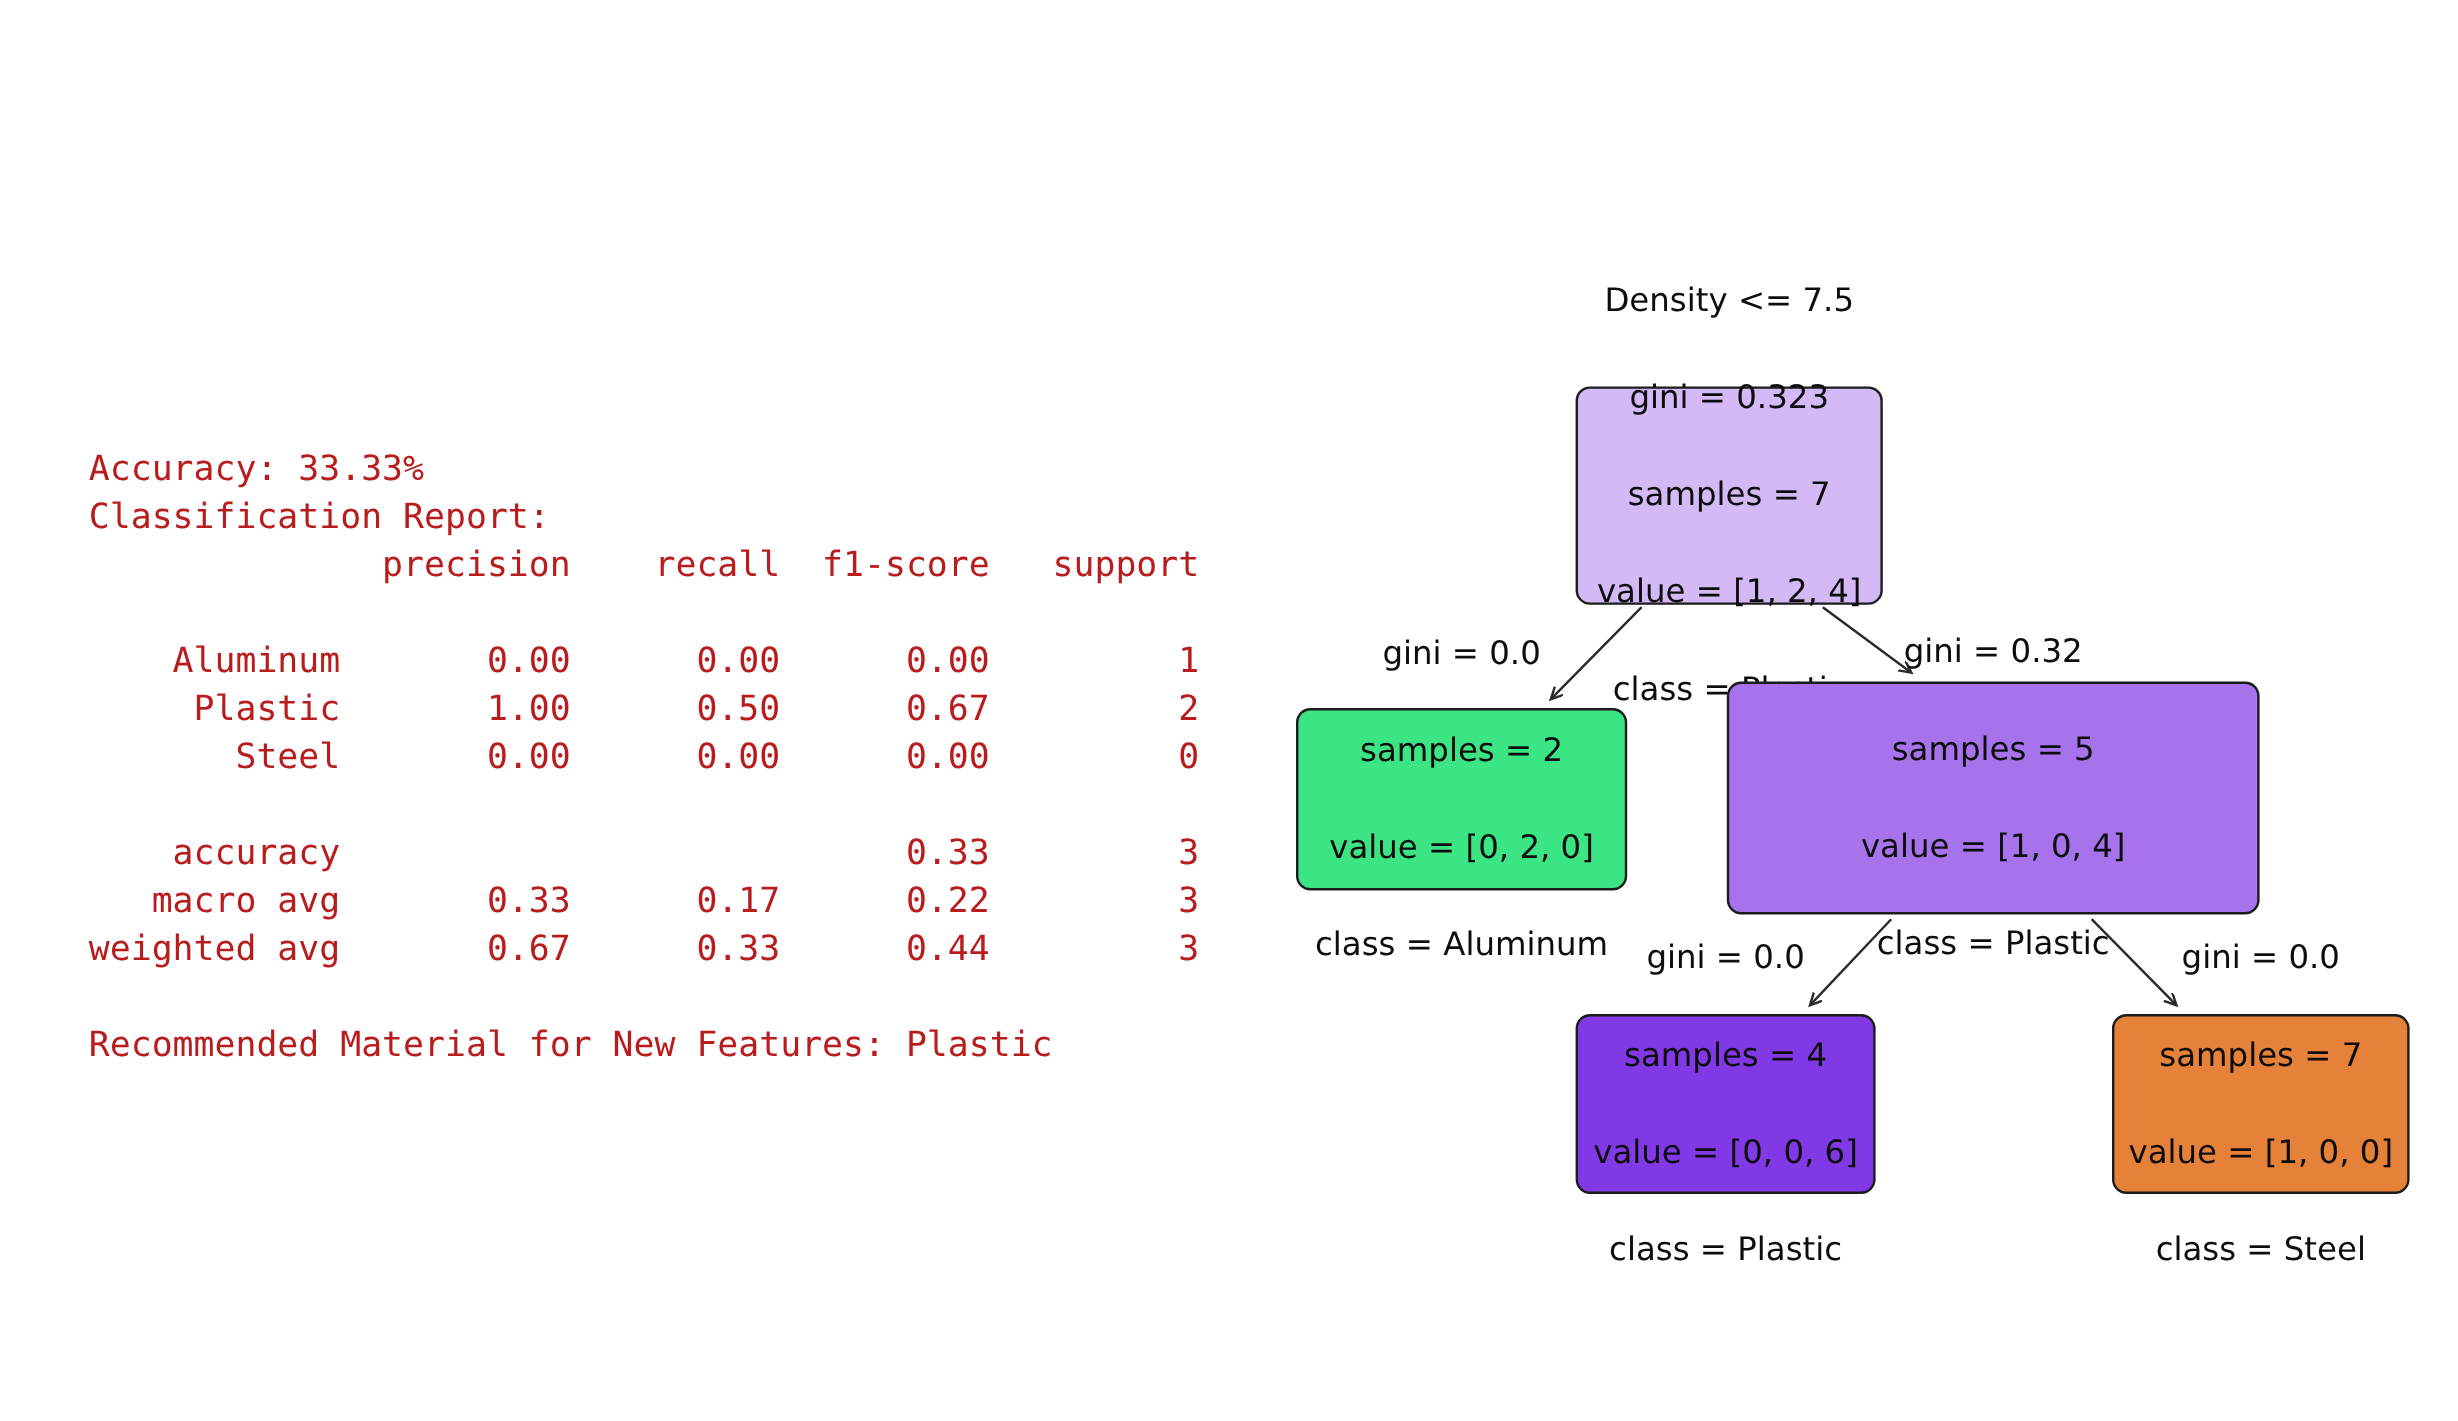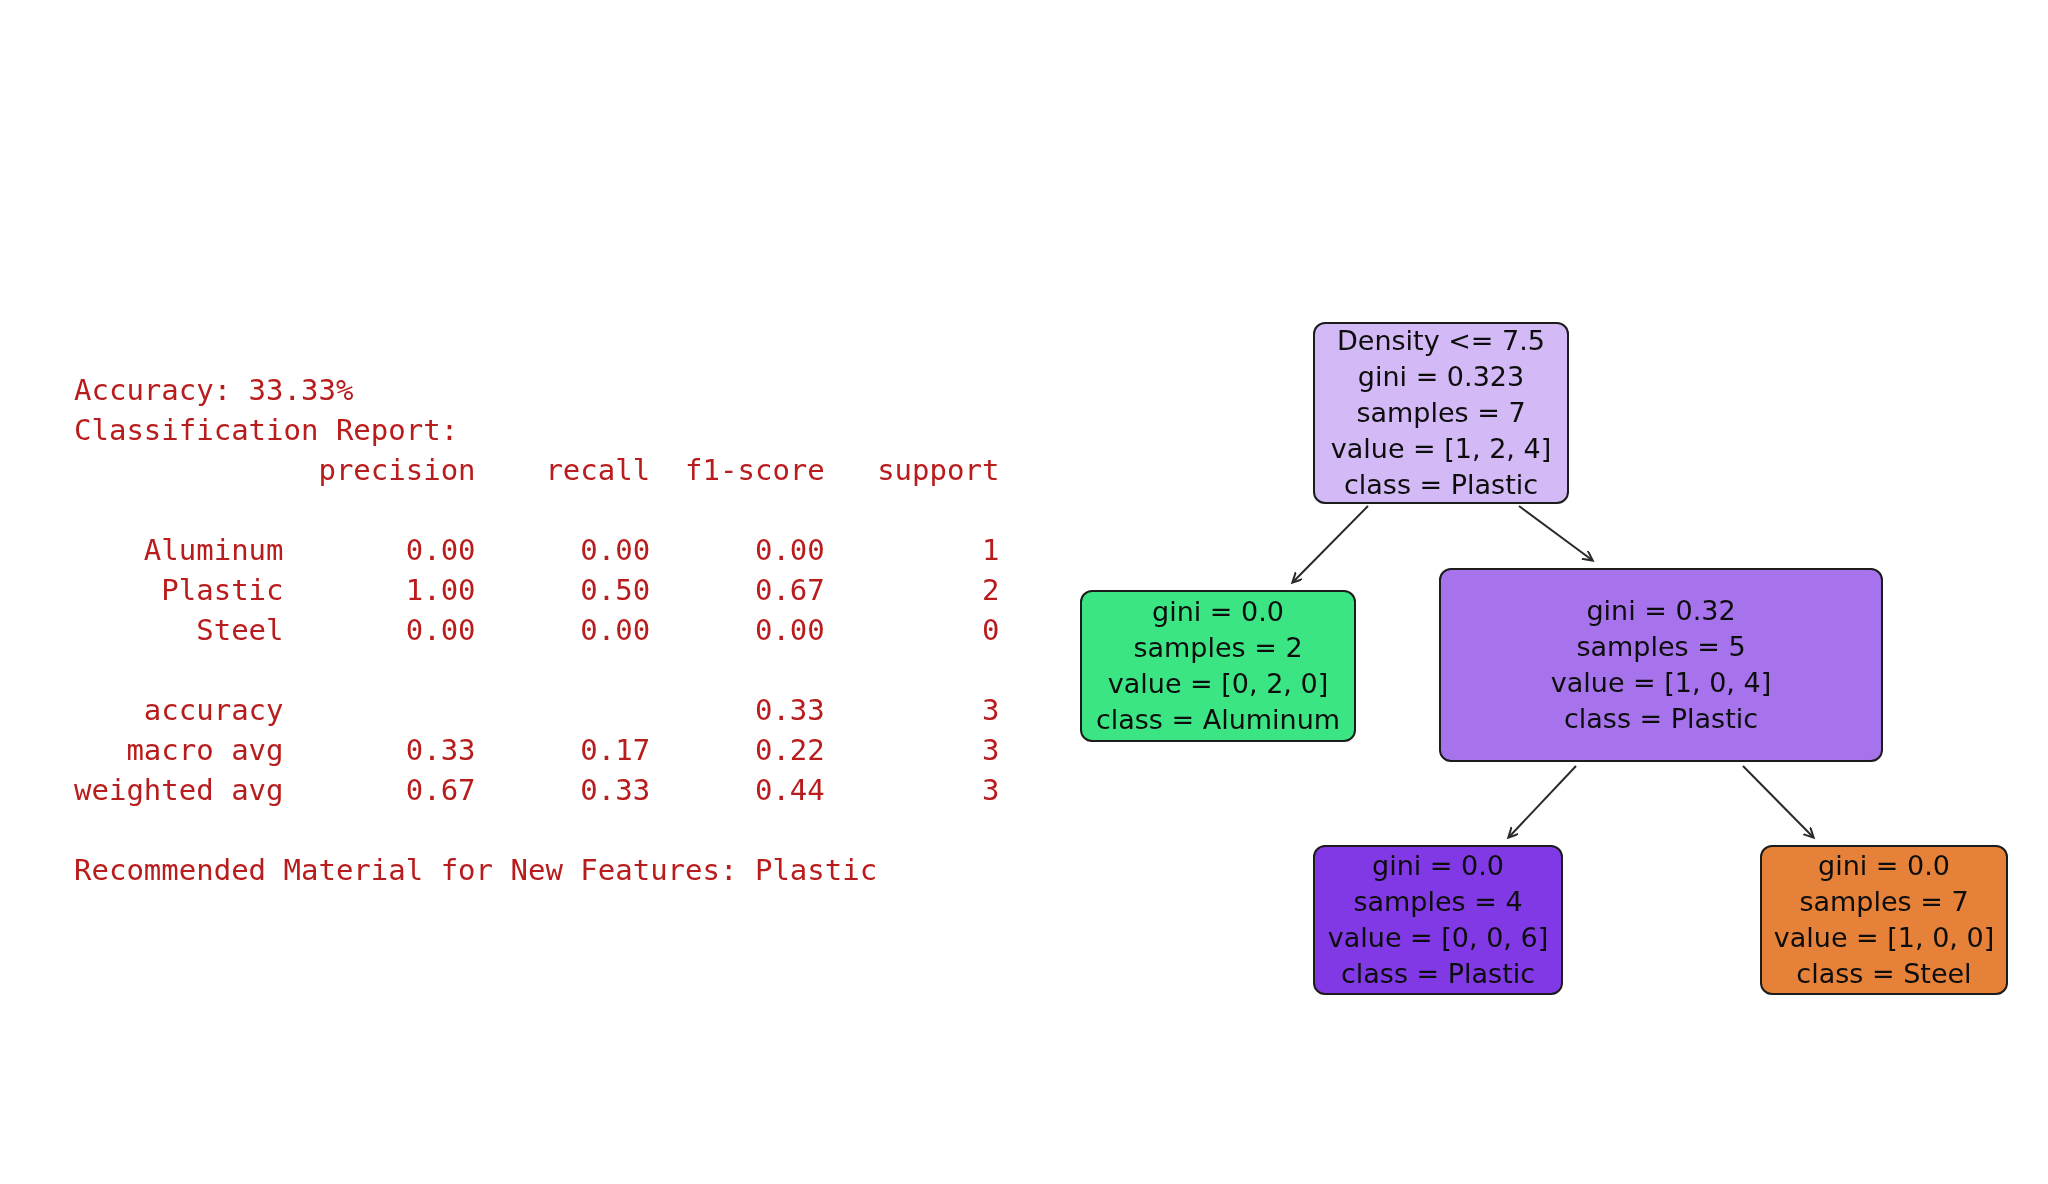--- a/index.html
+++ b/index.html
@@ -41,20 +41,21 @@
     box-sizing: border-box;
     display: flex;
     flex-direction: column;
     align-items: center;
     justify-content: center;
     color: #0d0d0d;
     font-size: 27px;
     line-height: 36px;
     white-space: nowrap;
     text-align: center;
+    gap: 45px;
   }
   .node-root        { left: 1313px; top: 322px; width: 256px; height: 182px; }
   .node-left-leaf   { left: 1080px; top: 590px; width: 276px; height: 152px; }
   .node-right-split { left: 1439px; top: 568px; width: 444px; height: 194px; }
   .node-bl-leaf     { left: 1313px; top: 845px; width: 250px; height: 150px; }
   .node-br-leaf     { left: 1760px; top: 845px; width: 248px; height: 150px; }
 </style>
 </head>
 <body>
 

